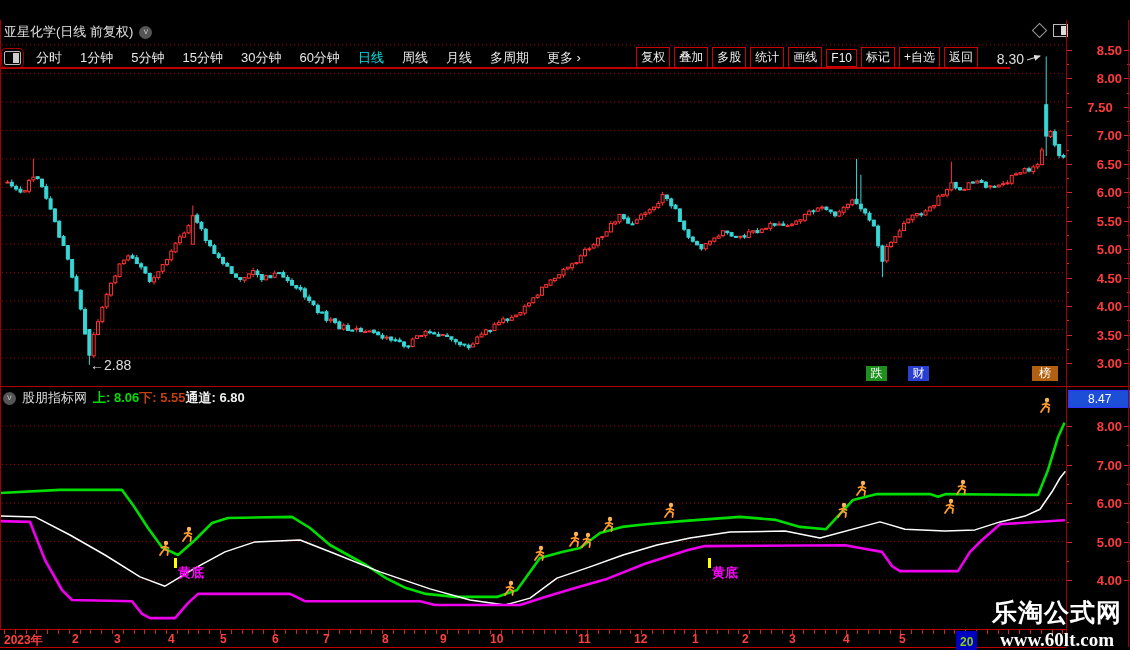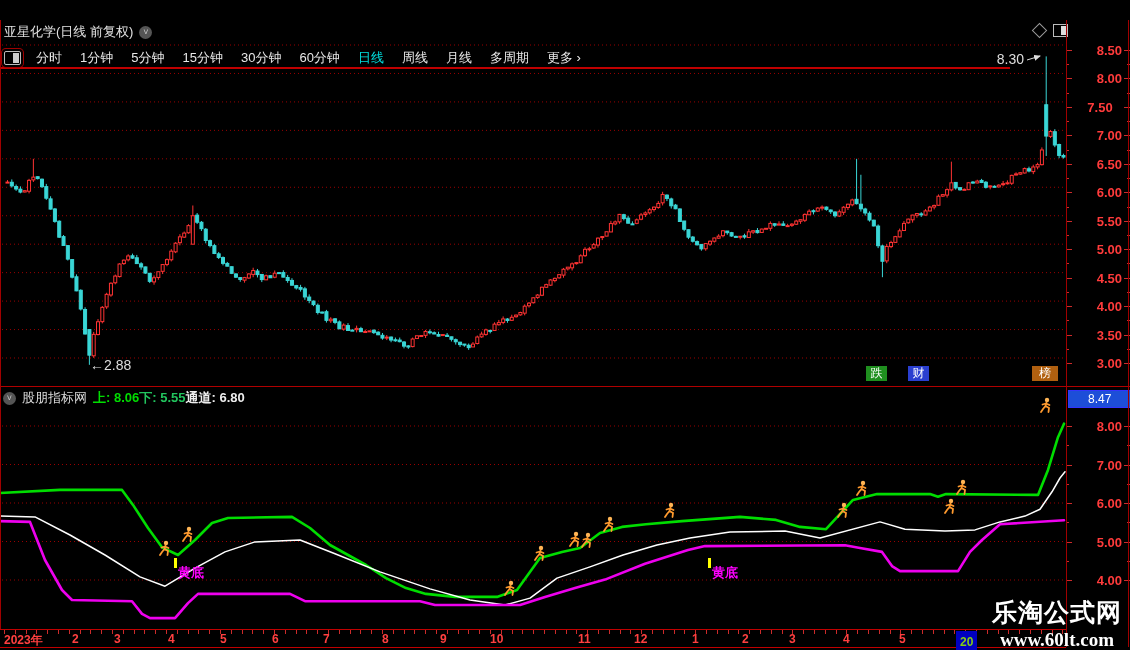--- a/index.html
+++ b/index.html
@@ -60,20 +60,31 @@
           <div class="period">15分钟</div>
           <div class="period">30分钟</div>
           <div class="period">60分钟</div>
           <div class="period active">日线</div>
           <div class="period">周线</div>
           <div class="period">月线</div>
           <div class="period">多周期</div>
           <div class="period">更多 ›</div>
         </div>
     </div>
+    <div class="tb-right" id="tb-buttons">
+        <div class="tb-btn">复权</div>
+        <div class="tb-btn">叠加</div>
+        <div class="tb-btn">多股</div>
+        <div class="tb-btn">统计</div>
+        <div class="tb-btn">画线</div>
+        <div class="tb-btn">F10</div>
+        <div class="tb-btn">标记</div>
+        <div class="tb-btn">+自选</div>
+        <div class="tb-btn">返回</div>
+      </div>
   </div>
 
   <svg id="main-svg" width="1066" height="366" style="top:20px;">
       <defs>
         <marker id="arr" markerWidth="8" markerHeight="8" refX="6" refY="3" orient="auto">
           <path d="M0,0 L7,3 L0,6 Z" fill="#ddd"></path>
         </marker>
       </defs>
       <line x1="2" y1="338.005" x2="1064" y2="338.005" stroke="#9a0000" stroke-width="1" stroke-dasharray="1 3"></line>
       <line x1="2" y1="309.54999999999995" x2="1064" y2="309.54999999999995" stroke="#9a0000" stroke-width="1" stroke-dasharray="1 3"></line>
@@ -725,21 +736,21 @@
       <rect x="174" y="170" width="3" height="10" fill="#ffff00"></rect>
       <text x="178" y="189" fill="#ff00ff" font-size="13px" font-weight="bold">黄底</text>
       <rect x="708" y="170" width="3" height="10" fill="#ffff00"></rect>
       <text x="712" y="189" fill="#ff00ff" font-size="13px" font-weight="bold">黄底</text>
     </svg>
   <div class="ind-header">
     <span class="chev-circle">˅</span>
     <span class="ind-name">股朋指标网</span>
     <span id="ind-metrics" style="display:flex;gap:0;">
         <span class="metric" style="color: rgb(0, 221, 0);">上: 8.06</span>
-        <span class="metric" style="color: #22c55e;">下: 5.55</span>
+        <span class="metric" style="color: #c2410c;">下: 5.55</span>
         <span class="metric" style="color: rgb(238, 238, 238);">通道: 6.80</span>
       </span>
   </div>
   <div class="ind-axis" id="ind-axis">
       <div class="axis-label" style="top: 185px;">4.00</div>
       <div class="axis-label" style="top: 146.5px;">5.00</div>
       <div class="axis-label" style="top: 108px;">6.00</div>
       <div class="axis-label" style="top: 69.5px;">7.00</div>
       <div class="axis-label" style="top: 31px;">8.00</div>
       <div class="tickL" style="top: 192px; width: 6px;"></div>

